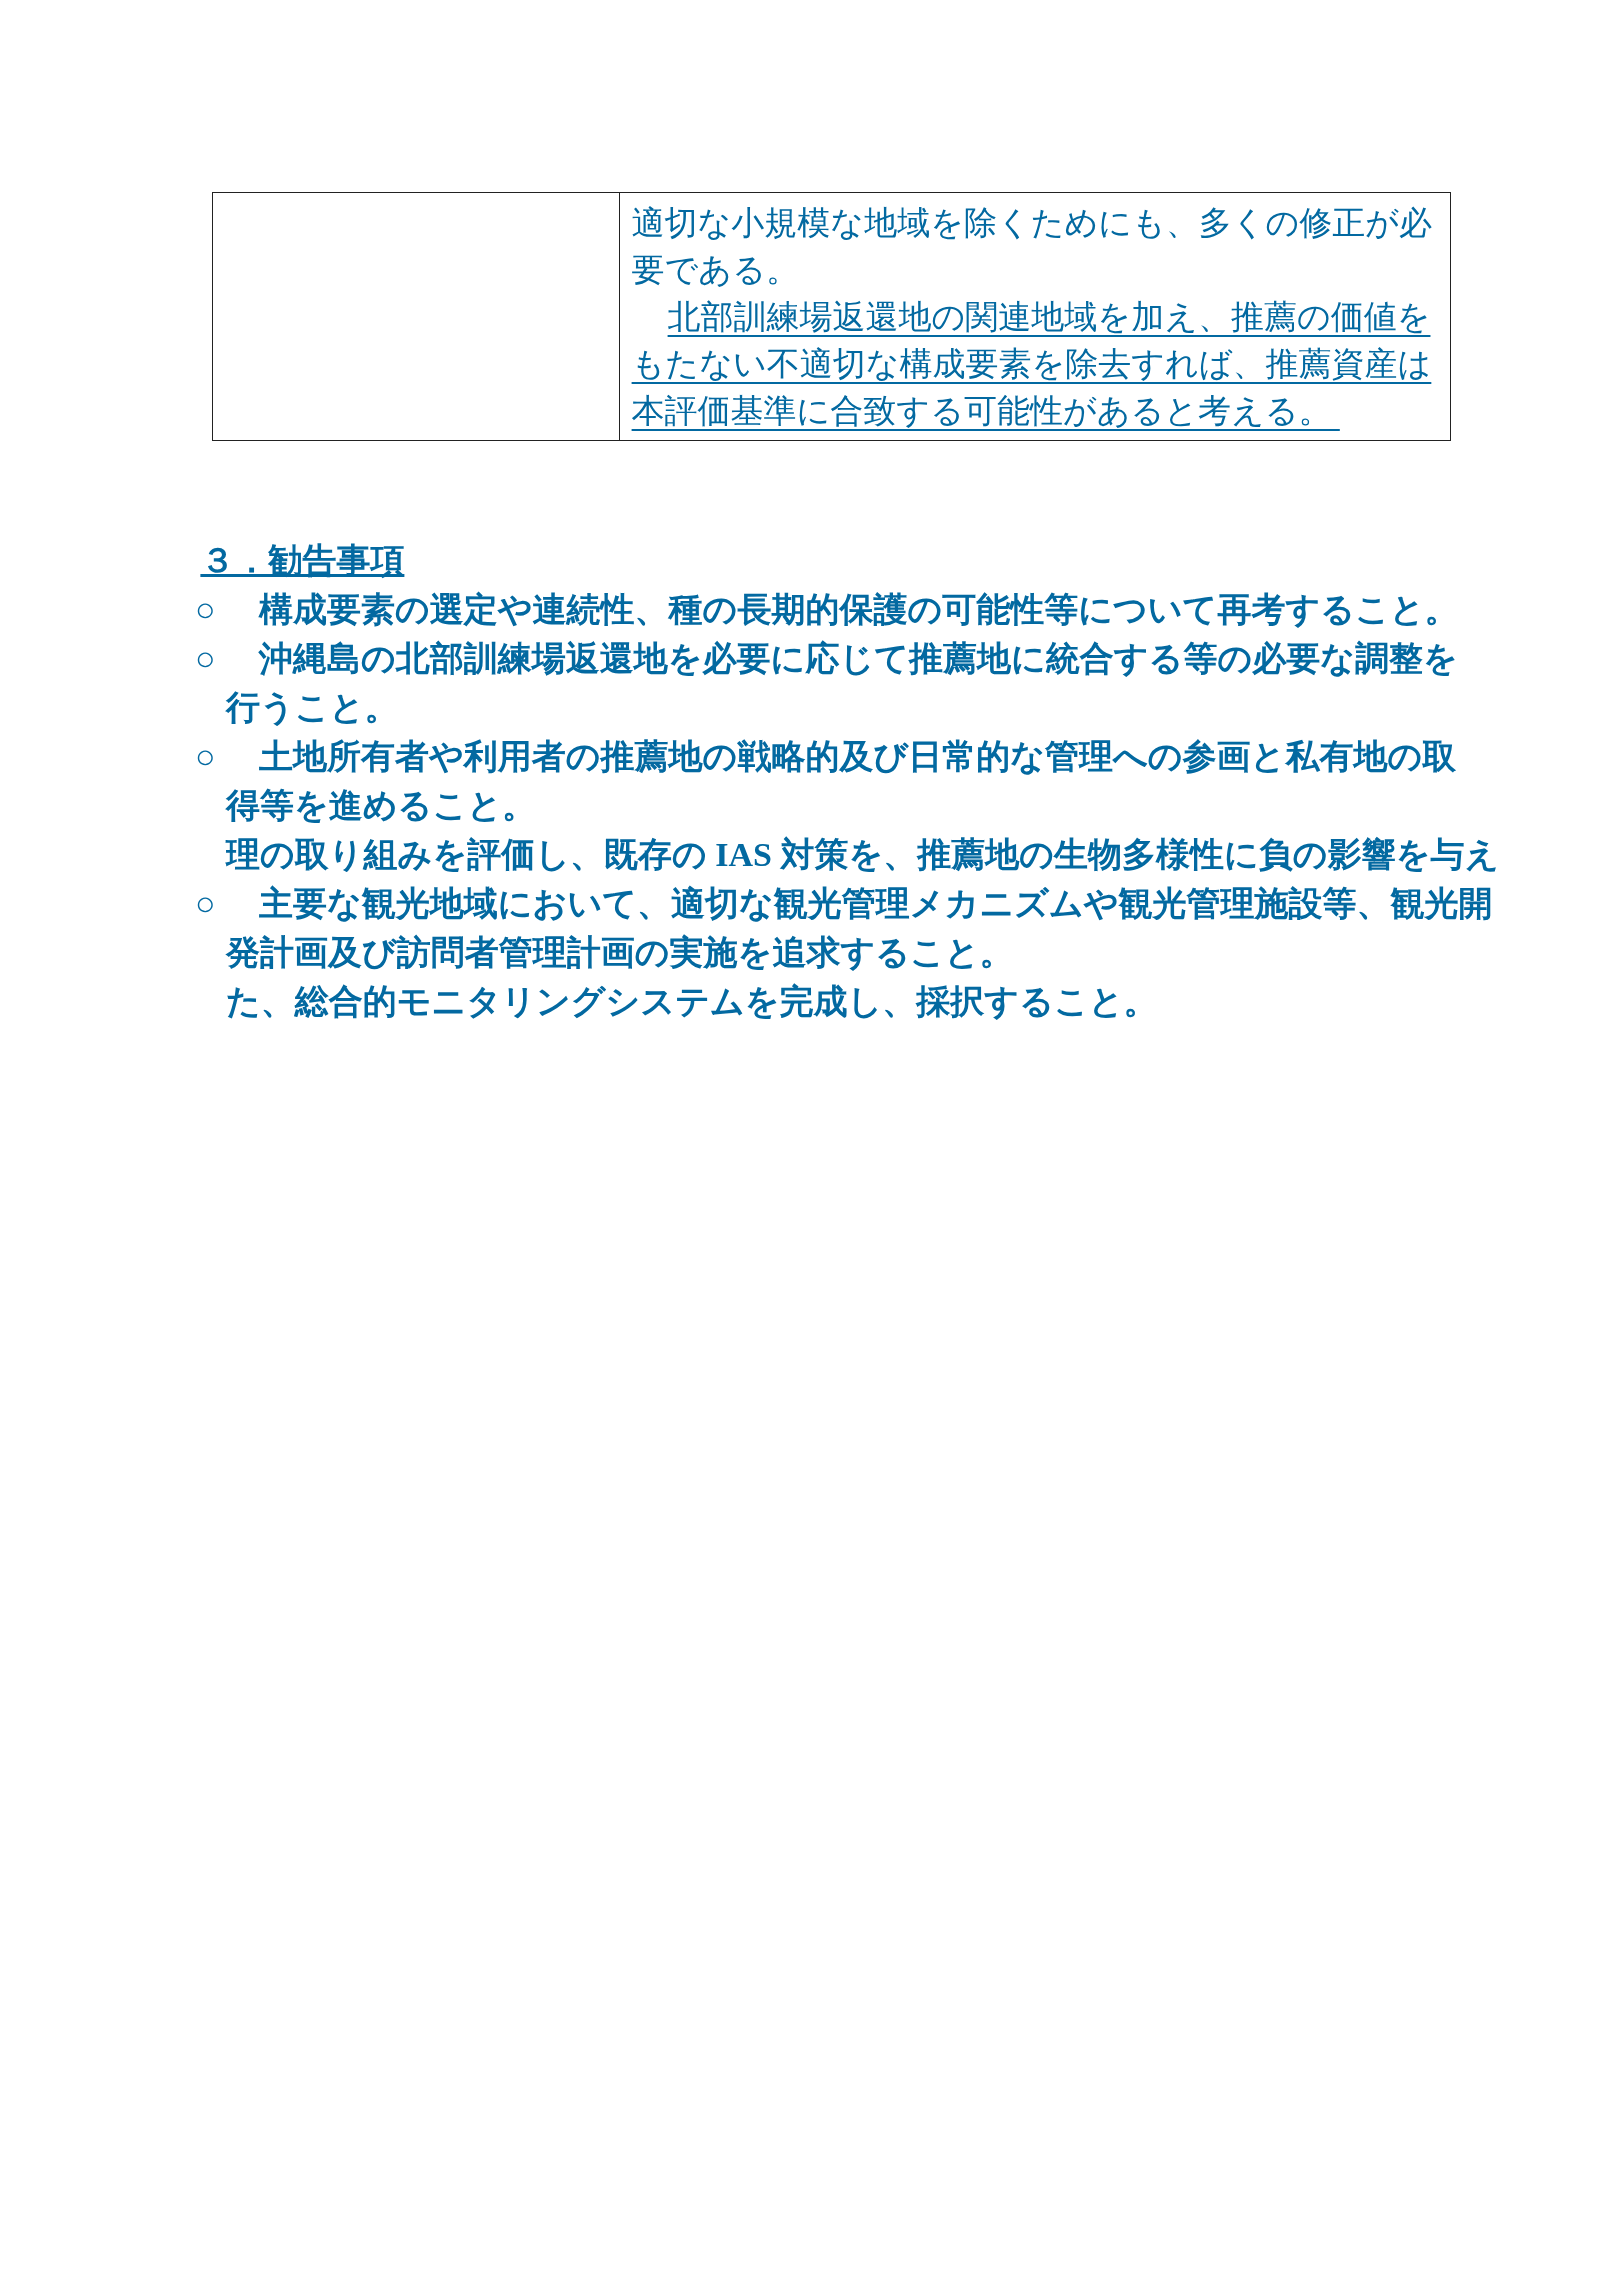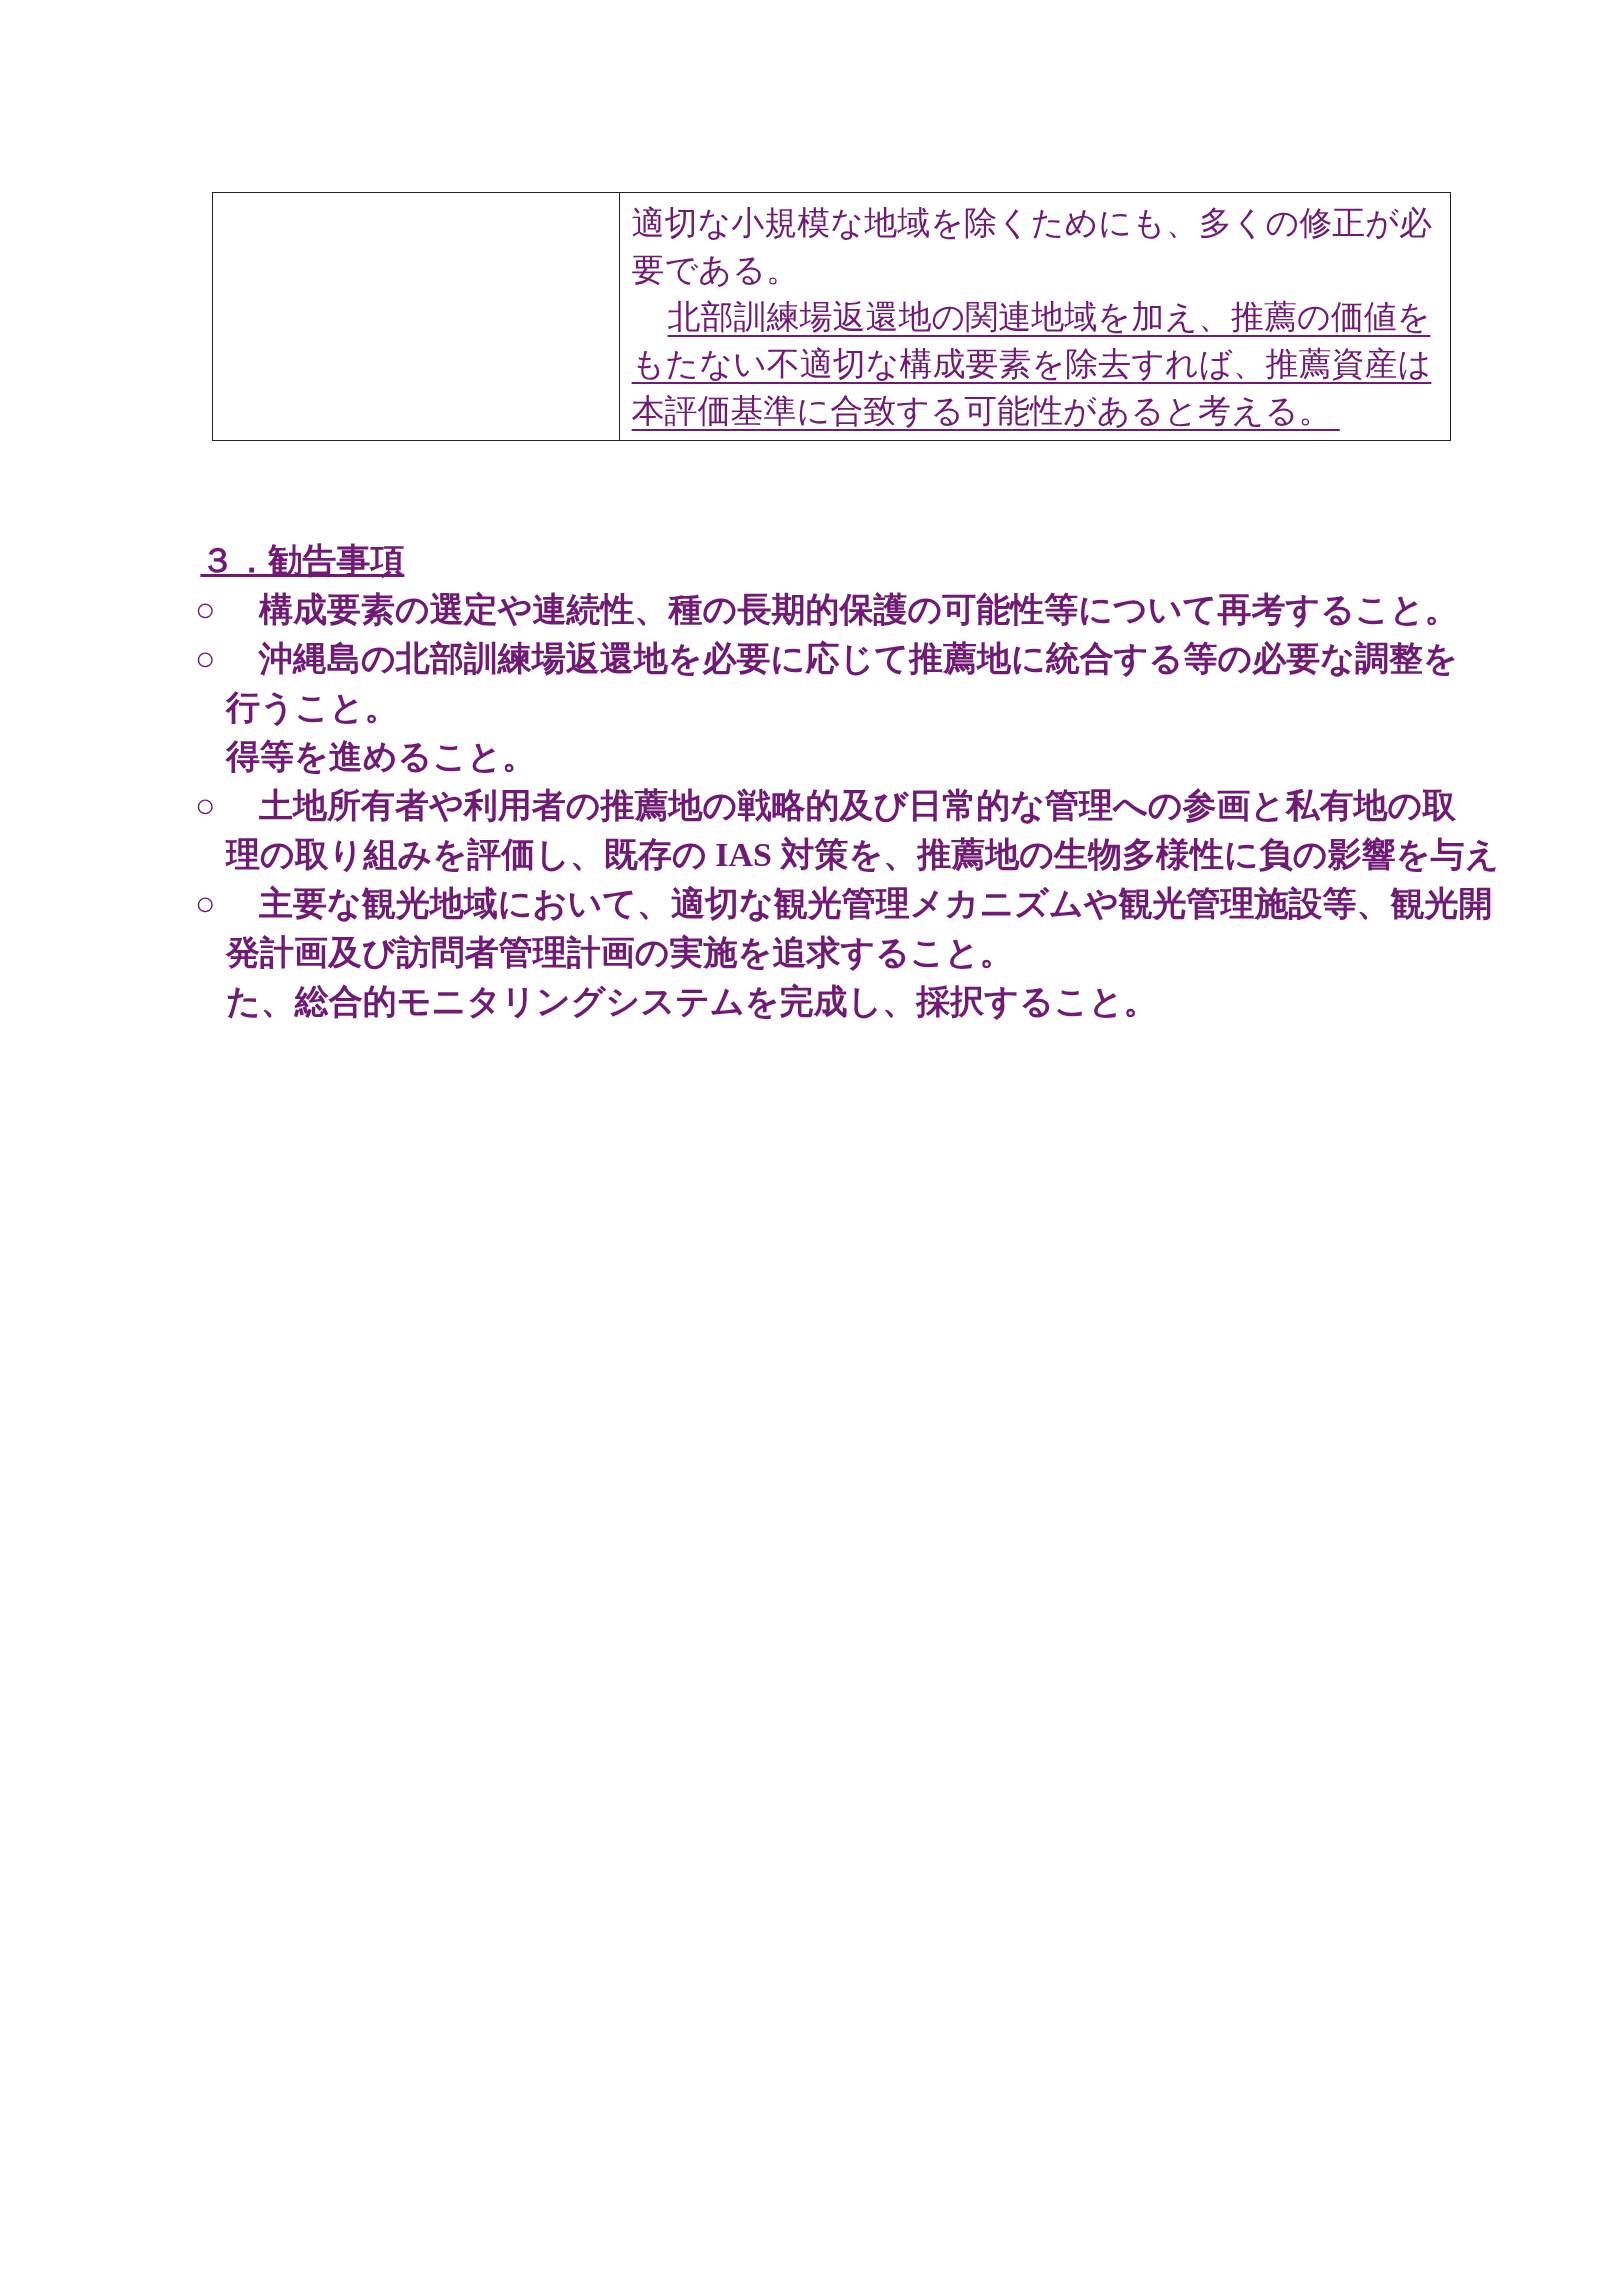--- a/index.html
+++ b/index.html
@@ -1,21 +1,21 @@
 <!DOCTYPE html>
 <html lang="ja" style="font-size:14.3px"><head>
 <meta charset="utf-8">
 <style>
   html, body { margin: 0; padding: 0; }
   .page {
     position: relative;
     width: 1621px;
     height: 2293px;
     background: #ffffff;
-    color: #701a75;
+    color: #0369a1;
     font-family: "Liberation Serif", "DejaVu Serif", serif;
     overflow: hidden;
   }
 
   
   .doc-table {
     position: absolute;
     left: 212px;
     top: 192px;
     width: 1239px;
@@ -83,22 +83,22 @@
         <div class="tline"><span class="u">本評価基準に合致する可能性があると考える。 </span></div>
       </div>
   </div>
 
   <div class="body-text">
     <div class="heading">３．勧告事項</div>
     <div id="items">
         <div class="line first"><span class="bullet">○</span><span>構成要素の選定や連続性、種の長期的保護の可能性等について再考すること。</span></div>
         <div class="line first"><span class="bullet">○</span><span>沖縄島の北部訓練場返還地を必要に応じて推薦地に統合する等の必要な調整を</span></div>
         <div class="line cont">行うこと。</div>
+        <div class="line first"><span class="bullet">○</span><span>土地所有者や利用者の推薦地の戦略的及び日常的な管理への参画と私有地の取</span></div>
         <div class="line cont">得等を進めること。</div>
-        <div class="line first"><span class="bullet">○</span><span>土地所有者や利用者の推薦地の戦略的及び日常的な管理への参画と私有地の取</span></div>
         <div class="line cont">理の取り組みを評価し、既存の IAS 対策を、推薦地の生物多様性に負の影響を与え</div>
         <div class="line first"><span class="bullet">○</span><span>主要な観光地域において、適切な観光管理メカニズムや観光管理施設等、観光開</span></div>
         <div class="line cont">発計画及び訪問者管理計画の実施を追求すること。</div>
         <div class="line cont">た、総合的モニタリングシステムを完成し、採択すること。</div>
       </div>
   </div>
 
 </div>
 
 

